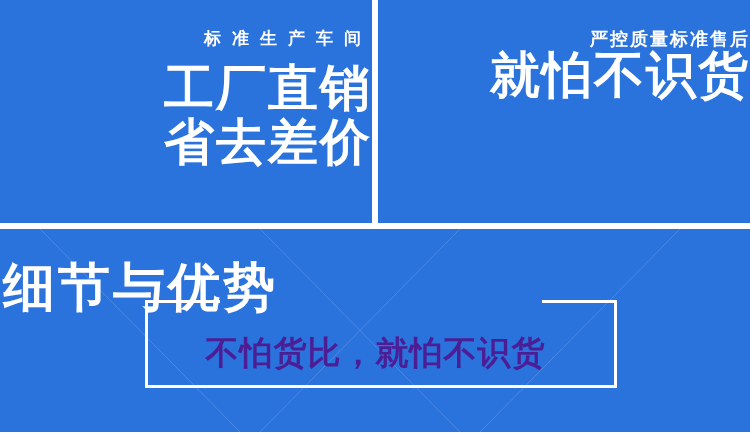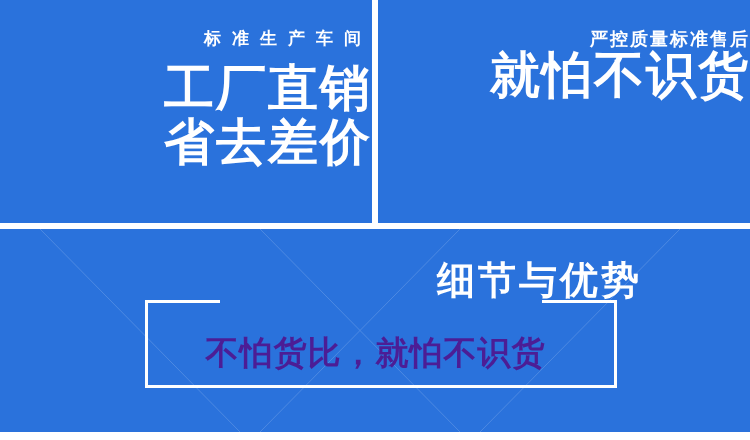--- a/index.html
+++ b/index.html
@@ -122,23 +122,23 @@
     background: #ffffff;
   }
   .frame-box::before { left: -3px;  width: 75px; }
   .frame-box::after  { right: -3px; width: 75px; }
 
   .bottom-title {
     position: absolute;
     left: 0;
     top: 261px;
     width: 642px;
-    text-align: right;
+    text-align: left;
     color: #ffffff;
-    font-size: 38px;
+    font-size: 52px;
     font-weight: bold;
     line-height: 1;
     letter-spacing: 3px;
     text-indent: 3px;
     white-space: nowrap;
   }
   .bottom-sub {
     position: absolute;
     left: 0;
     top: 336px;

